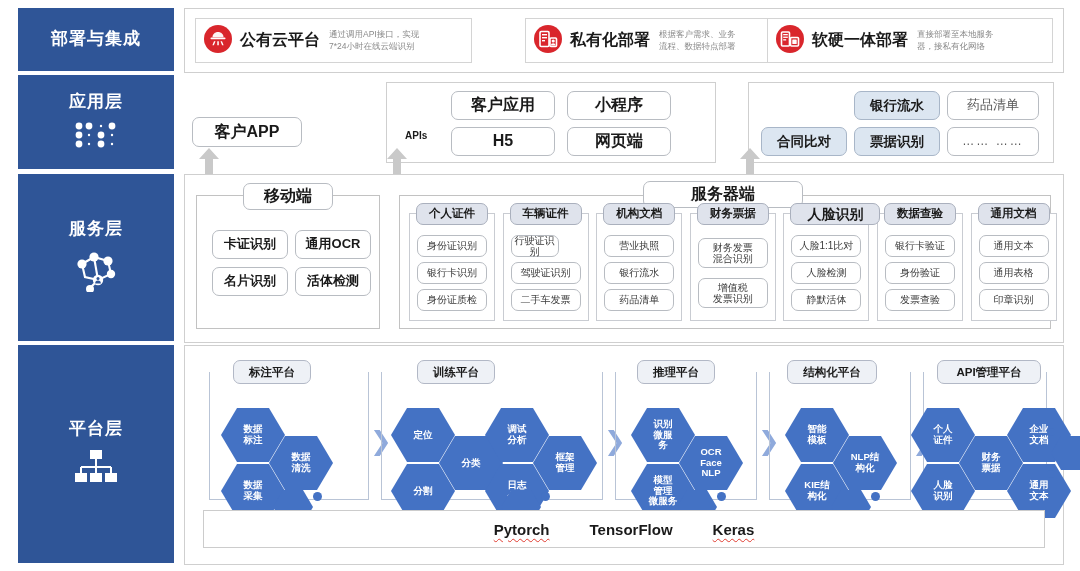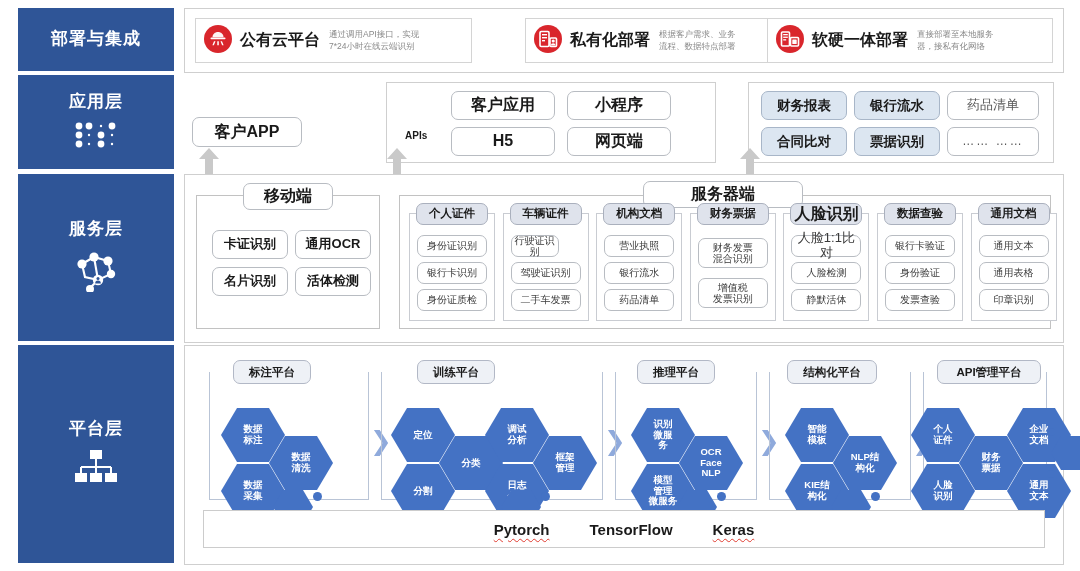--- a/index.html
+++ b/index.html
@@ -240,23 +240,20 @@
       </div>
       <div class="rbox" style="position:absolute;left:64px;top:44px;width:104px;height:29px;font-size:16px;font-weight:bold;">
         <span>H5</span>
       </div>
       <div class="rbox" style="position:absolute;left:180px;top:44px;width:104px;height:29px;font-size:16px;font-weight:bold;">
         <span>网页端</span>
       </div>
     </div>
 
     <div style="position:absolute;left:564px;top:6px;width:306px;height:81px;border:1px solid #cfcfcf;background:#fff;box-sizing:border-box;">
-      <div class="rbox fill" style="position:absolute;left:12px;top:8px;width:86px;height:29px;font-size:13.5px;">
-        <span>财务报表</span>
-      </div>
       <div class="rbox fill" style="position:absolute;left:105px;top:8px;width:86px;height:29px;font-size:13.5px;">
         <span>银行流水</span>
       </div>
       <div class="rbox lite" style="position:absolute;left:198px;top:8px;width:92px;height:29px;font-size:13px;">
         <span>药品清单</span>
       </div>
       <div class="rbox fill" style="position:absolute;left:12px;top:44px;width:86px;height:29px;font-size:13.5px;">
         <span>合同比对</span>
       </div>
       <div class="rbox fill" style="position:absolute;left:105px;top:44px;width:86px;height:29px;font-size:13.5px;">
@@ -324,22 +321,22 @@
         <div class="rbox" style="position: absolute; left: 419.2px; top: 60px; width: 70px; height: 22px; font-size: 10px; white-space: pre-line; color: rgb(58, 58, 58);">营业执照</div>
         <div class="rbox" style="position: absolute; left: 419.2px; top: 87px; width: 70px; height: 22px; font-size: 10px; white-space: pre-line; color: rgb(58, 58, 58);">银行流水</div>
         <div class="rbox" style="position: absolute; left: 419.2px; top: 114px; width: 70px; height: 22px; font-size: 10px; white-space: pre-line; color: rgb(58, 58, 58);">药品清单</div>
         <div style="position: absolute; left: 504.8px; top: 38px; width: 86px; height: 108px; border: 1px solid rgb(201, 204, 210); box-sizing: border-box; background: rgb(255, 255, 255);"></div>
         <div class="rbox hdr" style="position: absolute; left: 511.8px; top: 28px; width: 72px; height: 22px; font-size: 11.5px; z-index: 2;">财务票据</div>
         <div class="rbox" style="position: absolute; left: 512.8px; top: 63px; width: 70px; height: 30px; font-size: 10px; white-space: pre-line; color: rgb(58, 58, 58);">财务发票
 混合识别</div>
         <div class="rbox" style="position: absolute; left: 512.8px; top: 103px; width: 70px; height: 30px; font-size: 10px; white-space: pre-line; color: rgb(58, 58, 58);">增值税
 发票识别</div>
         <div style="position: absolute; left: 598.4px; top: 38px; width: 86px; height: 108px; border: 1px solid rgb(201, 204, 210); box-sizing: border-box; background: rgb(255, 255, 255);"></div>
-        <div class="rbox hdr" style="position: absolute; left: 605.4px; top: 28px; width: 72px; height: 22px; font-size: 16px; z-index: 2;">人脸识别</div>
-        <div class="rbox" style="position: absolute; left: 606.4px; top: 60px; width: 70px; height: 22px; font-size: 13px; white-space: pre-line; color: rgb(58, 58, 58);">人脸1:1比对</div>
+        <div class="rbox hdr" style="position: absolute; left: 605.4px; top: 28px; width: 90px; height: 22px; font-size: 14px; z-index: 2;">人脸识别</div>
+        <div class="rbox" style="position: absolute; left: 606.4px; top: 60px; width: 70px; height: 22px; font-size: 10px; white-space: pre-line; color: rgb(58, 58, 58);">人脸1:1比对</div>
         <div class="rbox" style="position: absolute; left: 606.4px; top: 87px; width: 70px; height: 22px; font-size: 10px; white-space: pre-line; color: rgb(58, 58, 58);">人脸检测</div>
         <div class="rbox" style="position: absolute; left: 606.4px; top: 114px; width: 70px; height: 22px; font-size: 10px; white-space: pre-line; color: rgb(58, 58, 58);">静默活体</div>
         <div style="position: absolute; left: 692px; top: 38px; width: 86px; height: 108px; border: 1px solid rgb(201, 204, 210); box-sizing: border-box; background: rgb(255, 255, 255);"></div>
         <div class="rbox hdr" style="position: absolute; left: 699px; top: 28px; width: 72px; height: 22px; font-size: 11.5px; z-index: 2;">数据查验</div>
         <div class="rbox" style="position: absolute; left: 700px; top: 60px; width: 70px; height: 22px; font-size: 10px; white-space: pre-line; color: rgb(58, 58, 58);">银行卡验证</div>
         <div class="rbox" style="position: absolute; left: 700px; top: 87px; width: 70px; height: 22px; font-size: 10px; white-space: pre-line; color: rgb(58, 58, 58);">身份验证</div>
         <div class="rbox" style="position: absolute; left: 700px; top: 114px; width: 70px; height: 22px; font-size: 10px; white-space: pre-line; color: rgb(58, 58, 58);">发票查验</div>
         <div style="position: absolute; left: 785.6px; top: 38px; width: 86px; height: 108px; border: 1px solid rgb(201, 204, 210); box-sizing: border-box; background: rgb(255, 255, 255);"></div>
         <div class="rbox hdr" style="position: absolute; left: 792.6px; top: 28px; width: 72px; height: 22px; font-size: 11.5px; z-index: 2;">通用文档</div>
         <div class="rbox" style="position: absolute; left: 793.6px; top: 60px; width: 70px; height: 22px; font-size: 10px; white-space: pre-line; color: rgb(58, 58, 58);">通用文本</div>

